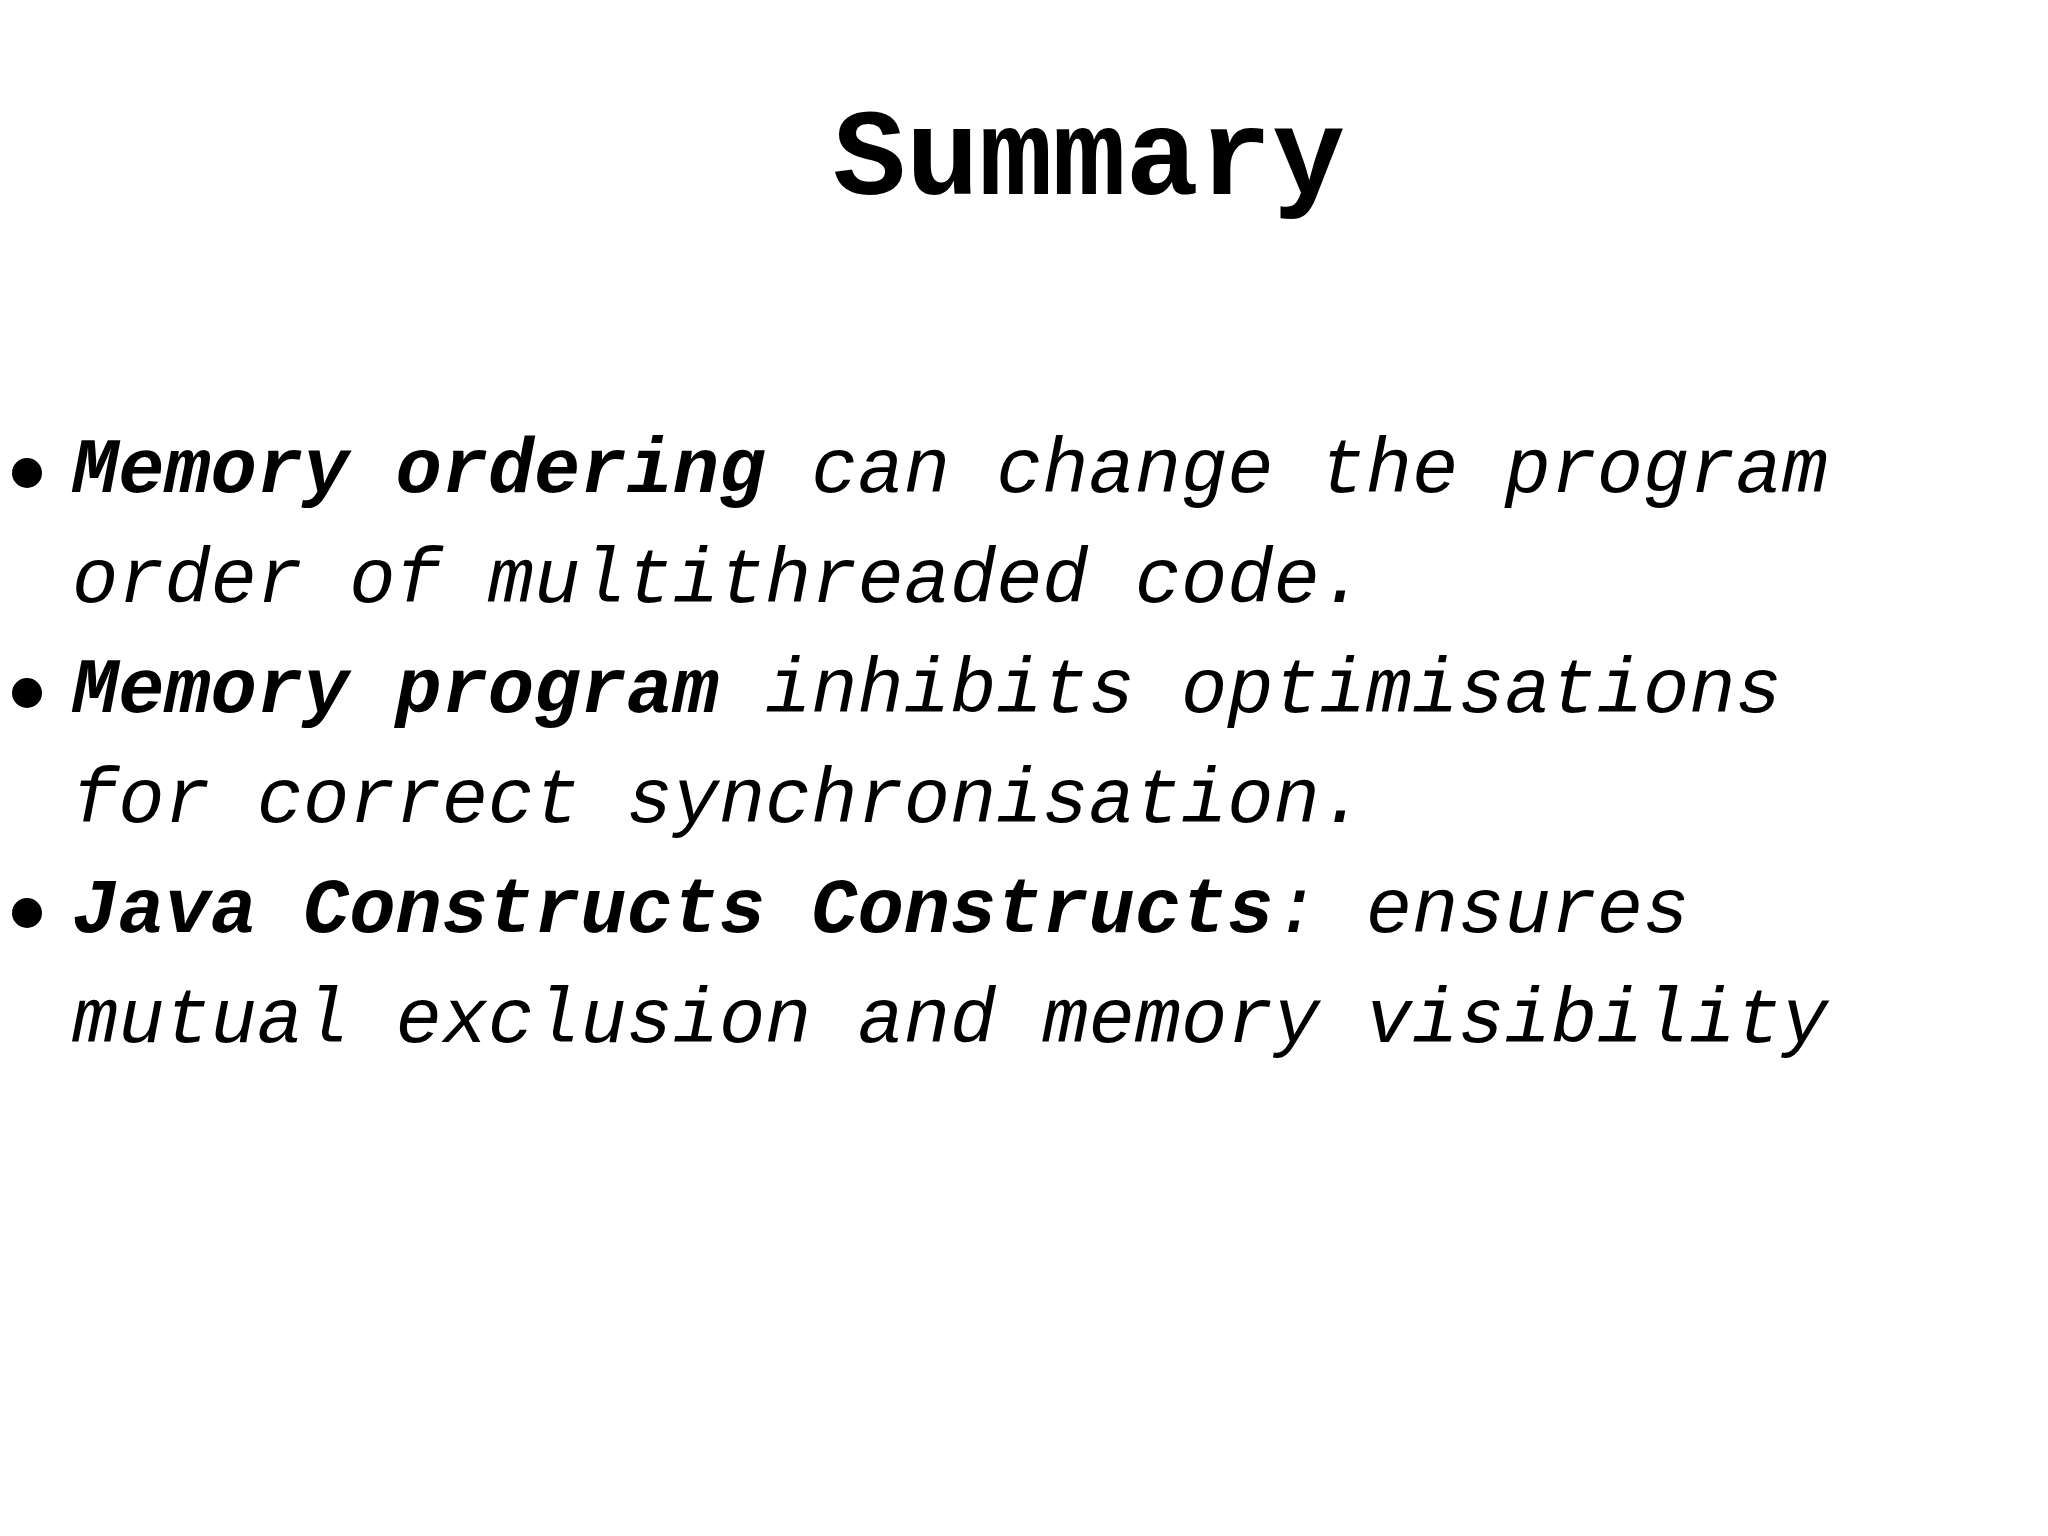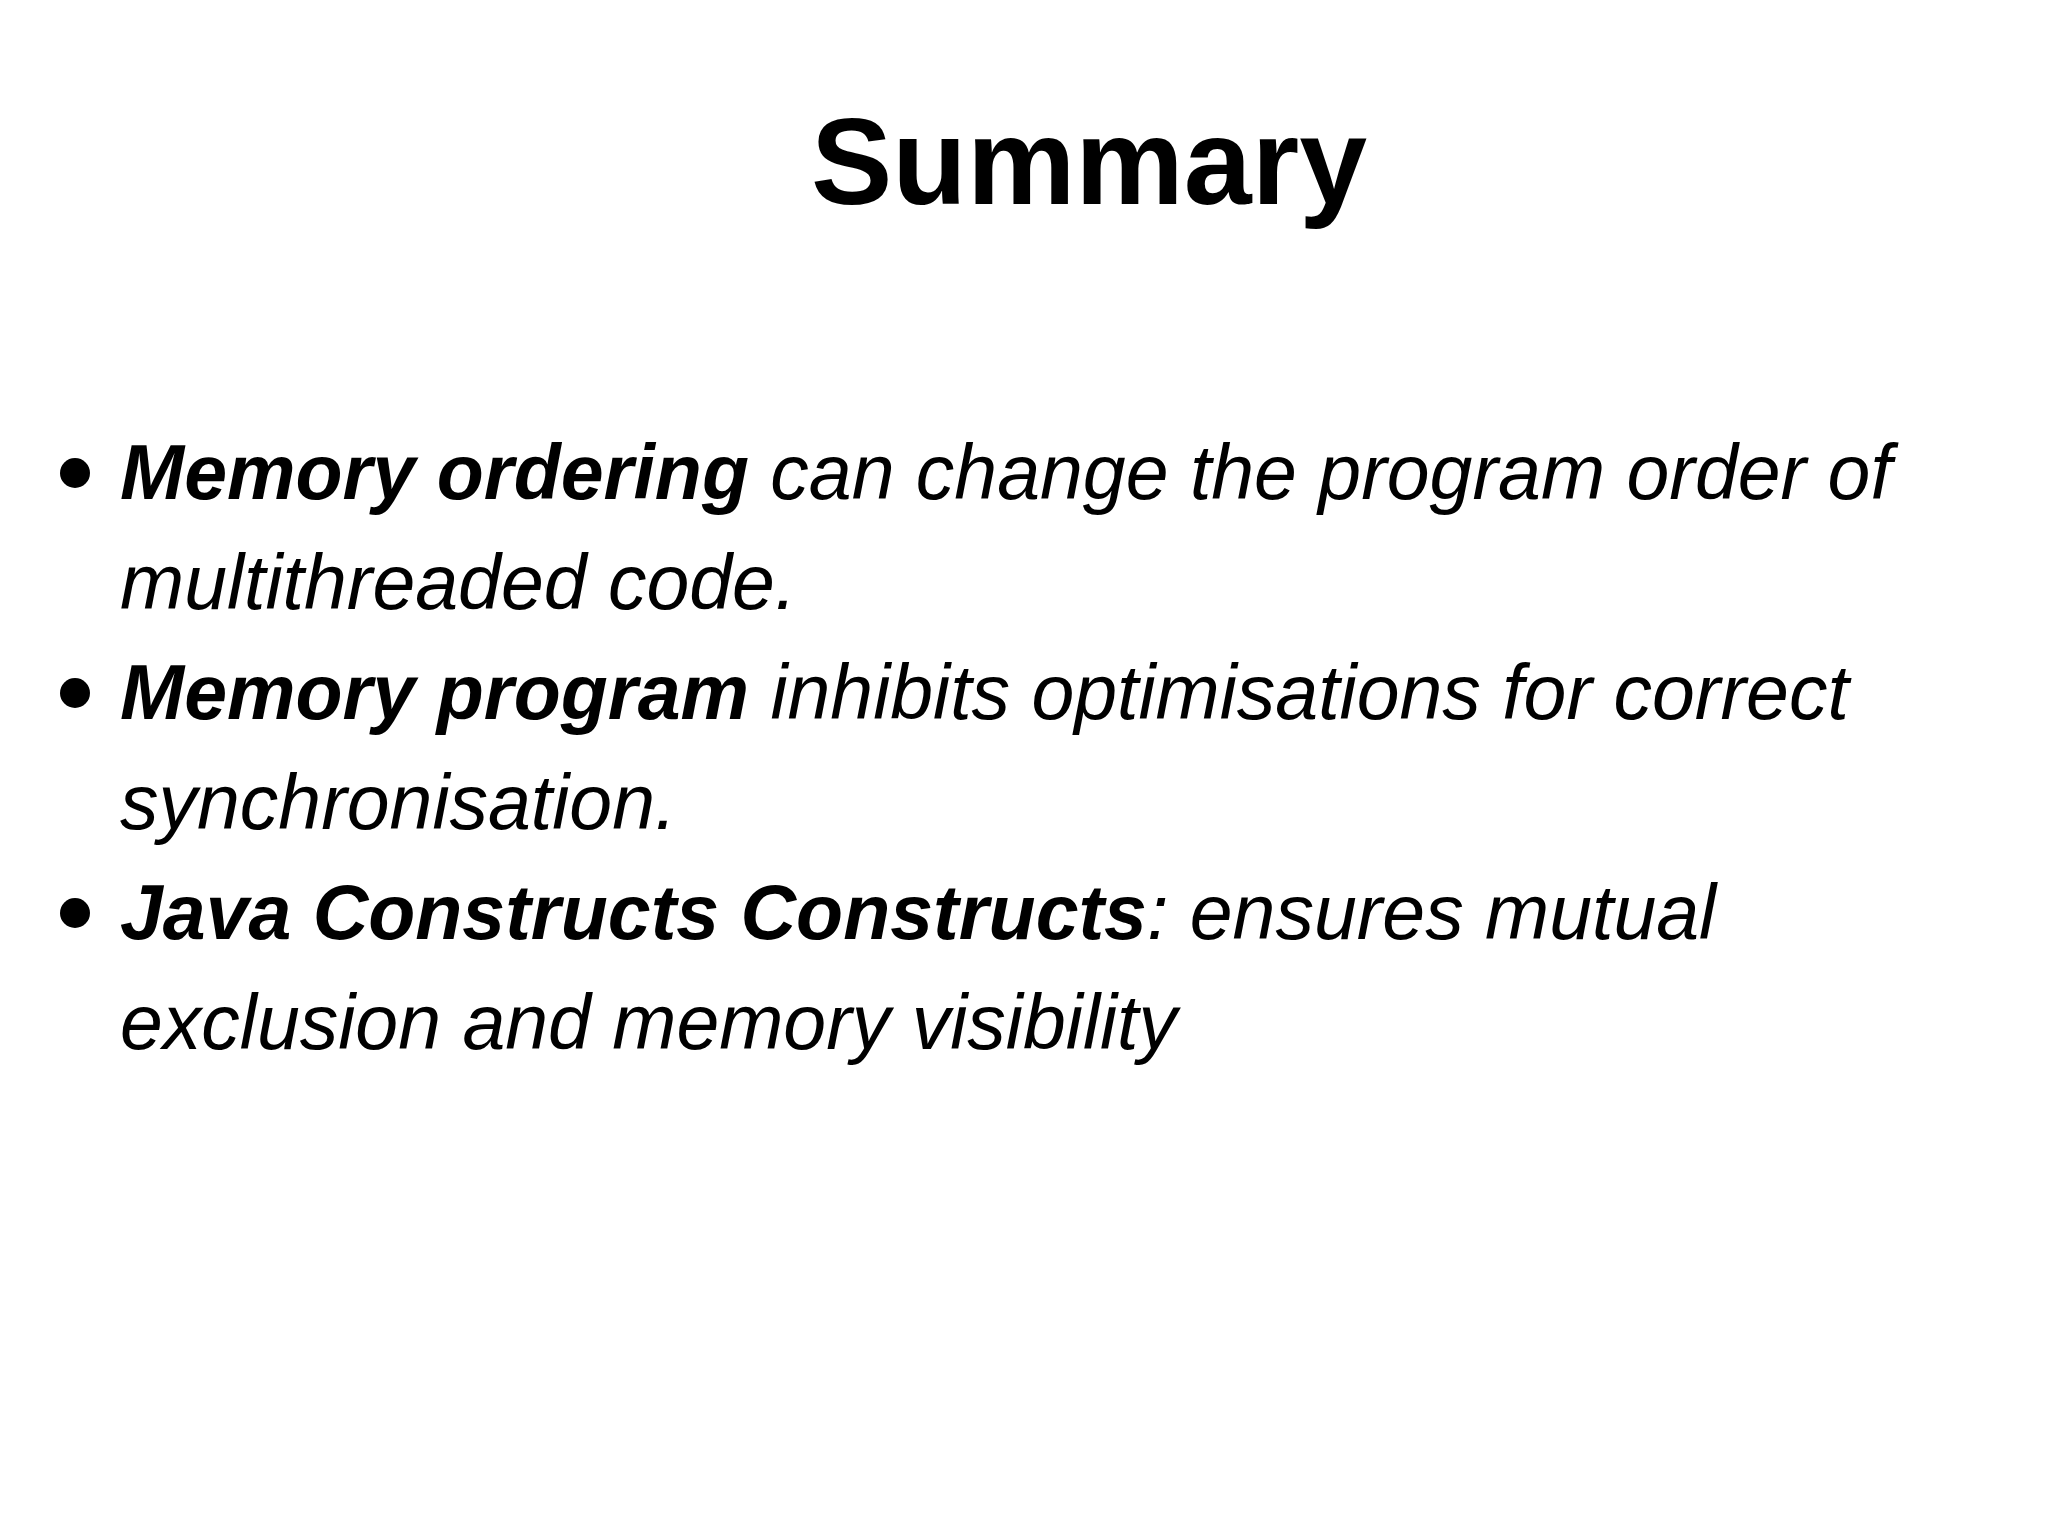--- a/index.html
+++ b/index.html
@@ -6,35 +6,35 @@
     margin: 0;
     padding: 0;
     background: #ffffff;
   }
   .slide {
     position: relative;
     width: 2048px;
     height: 1100px;
     background: #ffffff;
     color: #000000;
-    font-family: Liberation Sans, sans-serif;
+    font-family: Liberation Mono, monospace;
     overflow: hidden;
   }
   .title {
     margin: 0;
     padding: 100px 0 0 130px;
     font-size: 122px;
     line-height: 124px;
     font-weight: bold;
     text-align: center;
     letter-spacing: 0px;
   }
   .bullets {
     margin: 193px 76px 0 0;
-    padding: 0 0 0 120px;
+    padding: 0 0 0 72px;
     width: 1800px;
     box-sizing: content-box;
     list-style: none;
   }
   .bullets li {
     position: relative;
     font-style: italic;
     font-size: 77px;
     line-height: 110px;
     letter-spacing: 0px;

